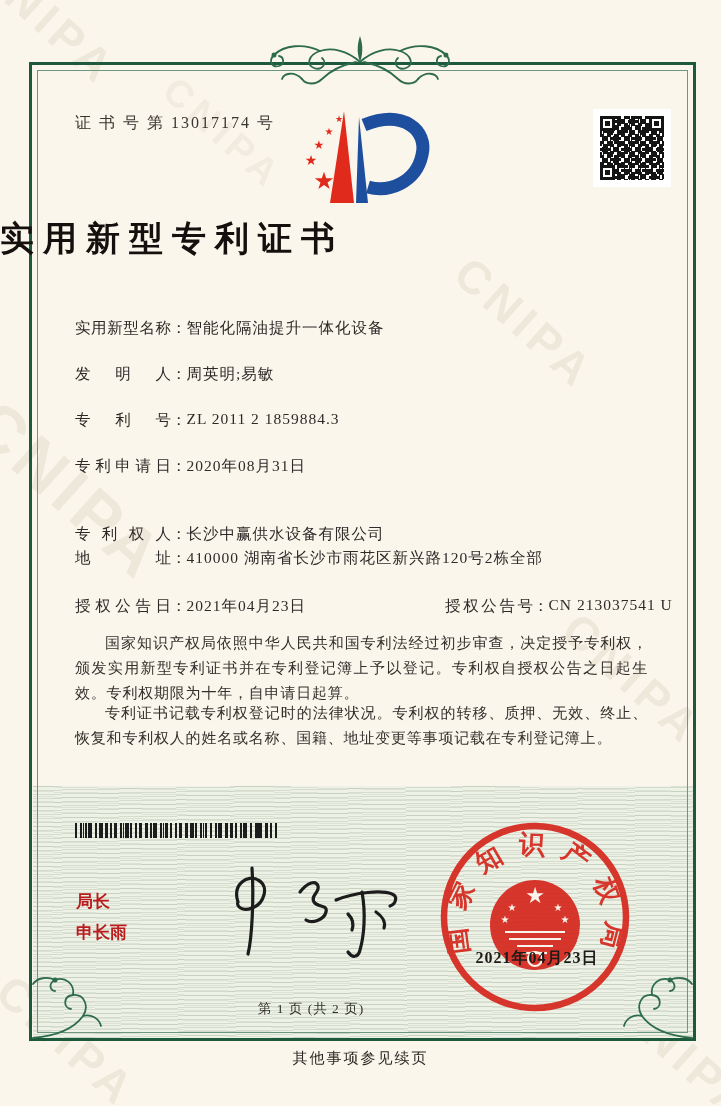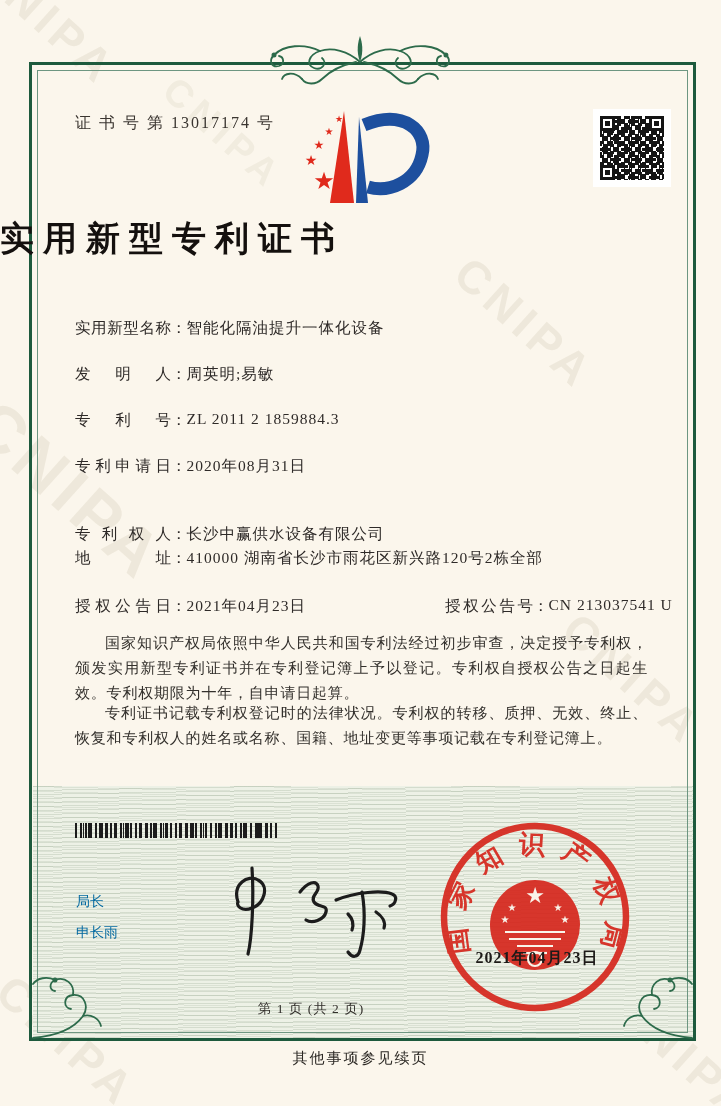--- a/index.html
+++ b/index.html
@@ -47,21 +47,21 @@
   .body-text p{margin:0; text-indent:2em;}
   
   .barcode{
     position:absolute; left:75px; top:823px; width:203px; height:15px;
     background-image:
       repeating-linear-gradient(90deg,#1c1c1c 0 2px, rgba(0,0,0,0) 2px 5px),
       repeating-linear-gradient(90deg,#1c1c1c 0 1px, rgba(0,0,0,0) 1px 8px),
       repeating-linear-gradient(90deg,#1c1c1c 0 2px, rgba(0,0,0,0) 2px 13px);
   }
   .director{position:absolute; left:76px; top:886px; font-family:"Liberation Sans",sans-serif;
-    font-weight:normal; font-size:14px; color:#0369a1; line-height:31px;}
+    font-weight:bold; font-size:17px; color:#b91c1c; line-height:31px;}
   .seal-date{
     position:absolute; left:452px; top:948px; width:170px; text-align:center;
     font-size:16px; font-weight:bold; letter-spacing:1px; color:#1d1a18;
   }
   .page-info{position:absolute; left:0; top:1000px; width:622px; text-align:center; font-size:13.5px; letter-spacing:1px; color:#33302c;}
   .cont-note{position:absolute; left:0; top:1049px; width:721px; text-align:center; font-size:15px; letter-spacing:2px; color:#2b2824;}
   
   .qr-pad{position:absolute; left:593px; top:109px; width:78px; height:78px; background:#fff;}
   .qr-grid{
     position:absolute; left:7px; top:7px; width:64px; height:64px;

